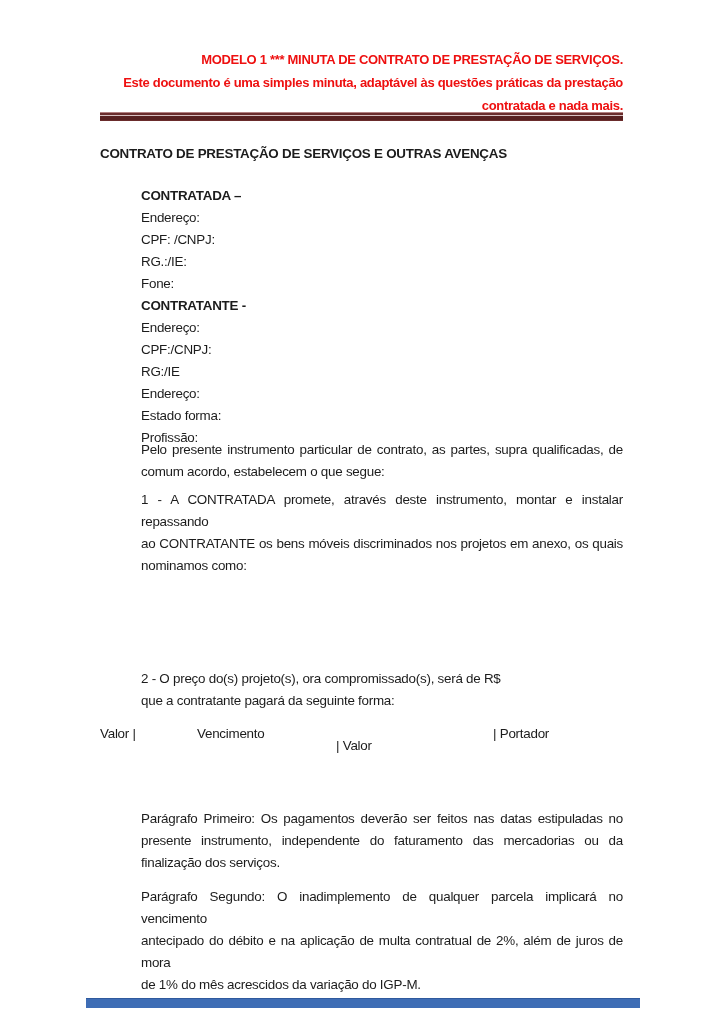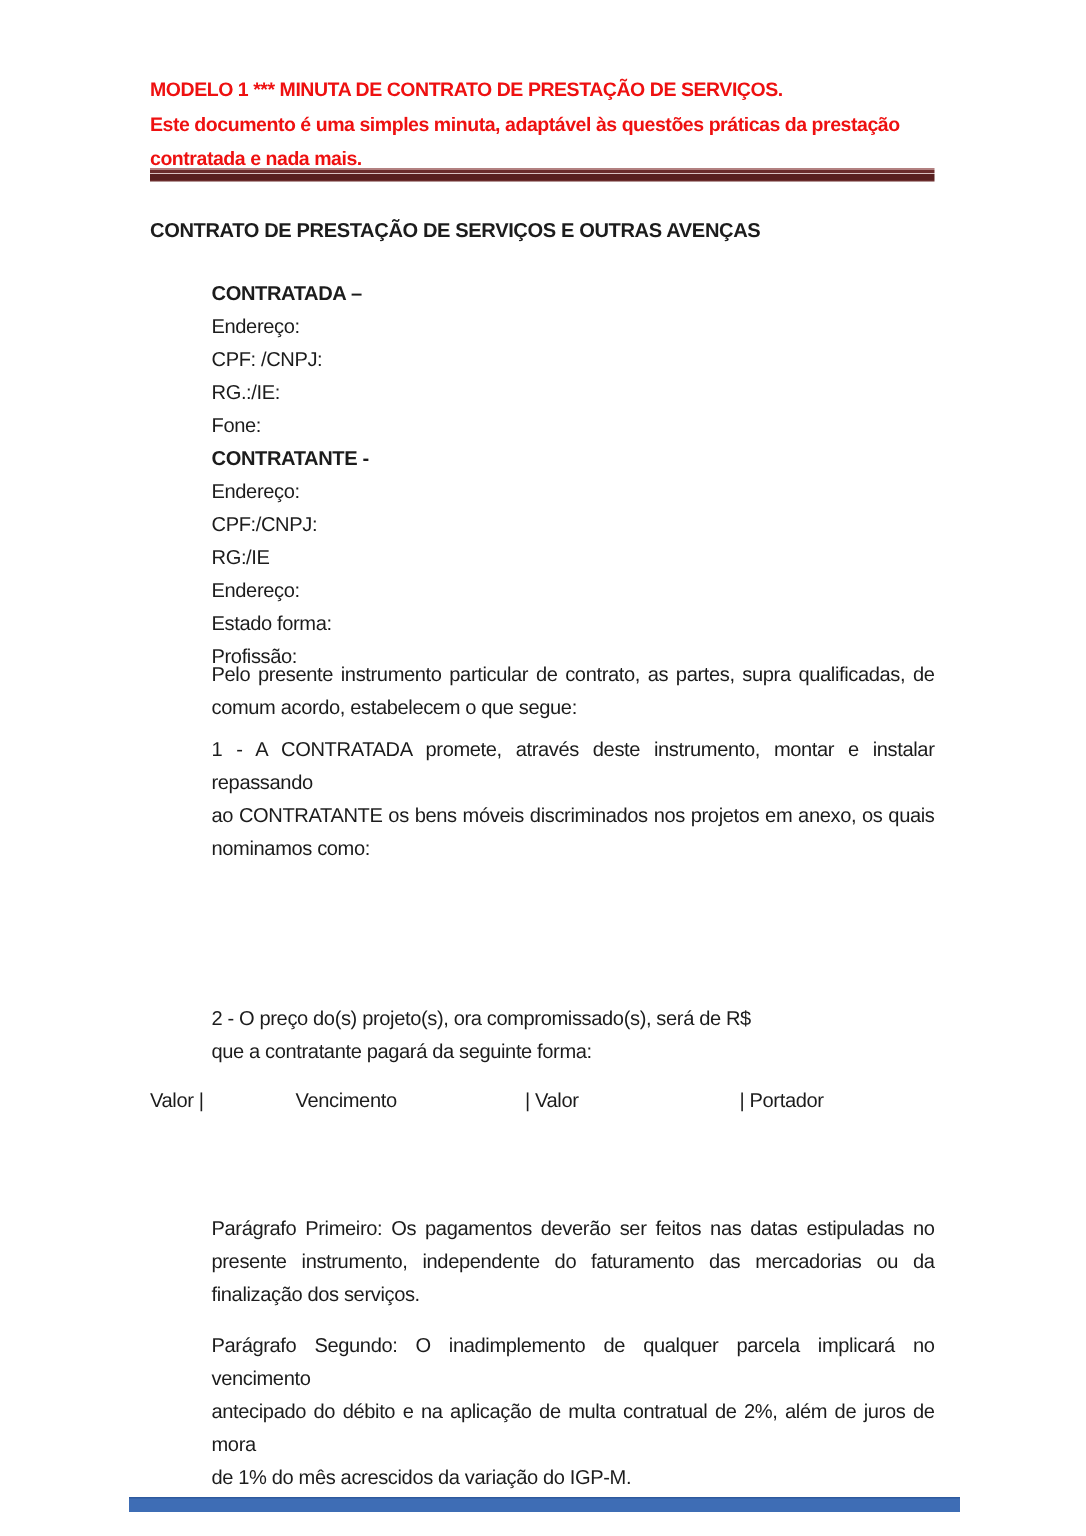--- a/index.html
+++ b/index.html
@@ -11,21 +11,21 @@
     font-family:"Liberation Sans",sans-serif;
     font-size:13.4px;
     letter-spacing:-0.25px;
     color:#1c1c1c;
   }
   .abs{position:absolute;left:100px;width:523px;}
   .tline{line-height:22px;white-space:nowrap;margin-left:41px;}
   .tline.b{font-weight:bold;}
   .tline.jf{text-align:justify;text-align-last:justify;white-space:normal;}
   
-  #header-notice{top:48px;text-align:left;color:#ee1010;font-weight:bold;font-size:13px;letter-spacing:-0.3px;}
+  #header-notice{top:48px;text-align:right;color:#ee1010;font-weight:bold;font-size:13px;letter-spacing:-0.3px;}
   #header-notice div{line-height:23px;white-space:nowrap;}
   
   #separator-rule{
     top:112px;height:9px;
     background:linear-gradient(
       #b28080 0 1px,
       #6a2c2c 1px 3px,
       #d8c0c0 3px 4px,
       #571f1f 4px 8px,
       #6a2c2c 8px 9px);
@@ -38,21 +38,21 @@
   .cols{height:22px;}
   .cols span{position:absolute;top:0;line-height:22px;white-space:nowrap;}
   #project-table-header{top:561px;}
   #project-table-header .c1{left:0;}
   #project-table-header .c2{left:122px;}
   #project-table-header .c3{left:312px;}
   #clause-2-paragraph{top:668px;}
   #installments-table-header{top:723px;}
   #installments-table-header .c1{left:0;}
   #installments-table-header .c2{left:97px;}
-  #installments-table-header .c3{left:250px;}
+  #installments-table-header .c3{left:236px;margin-top:12px;}
   #installments-table-header .c4{left:393px;}
   #paragrafo-primeiro{top:808px;}
   #paragrafo-segundo{top:886px;}
   
   #footer-rule{
     position:absolute;
     left:86px;top:998px;width:554px;height:9px;
     background:#3e6db5;
     border-top:1px solid #2f5a9e;
   }

